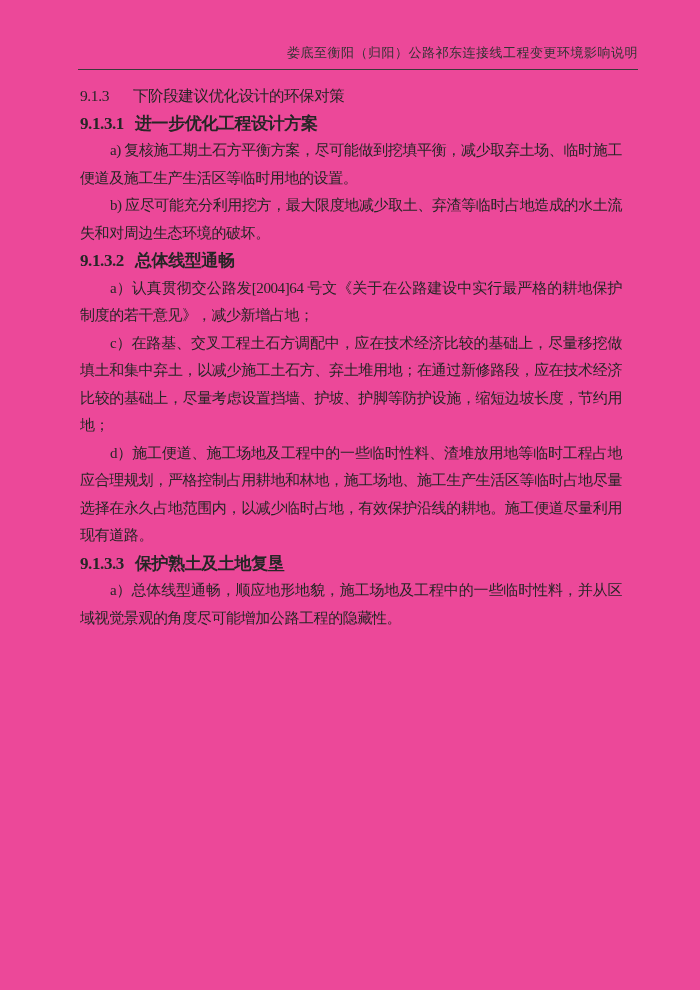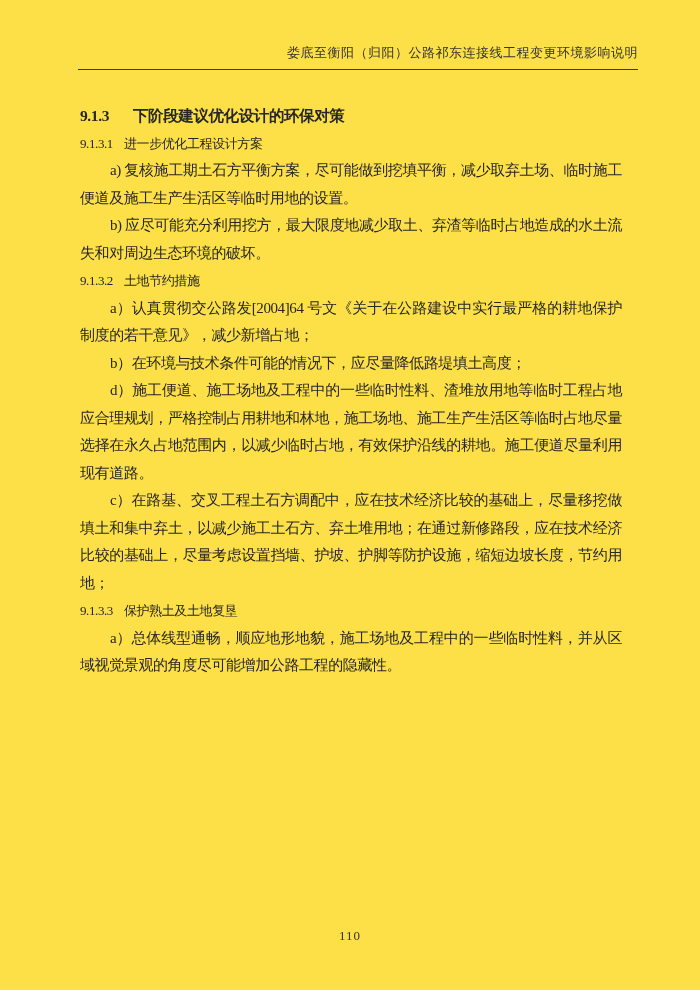--- a/index.html
+++ b/index.html
@@ -5,21 +5,21 @@
   * { box-sizing: border-box; }
   html, body { margin: 0; padding: 0; }
   body {
     width: 700px; height: 990px;
     background: #ffffff;
     font-family: "Liberation Serif", "DejaVu Serif", serif;
   }
   .page {
     position: relative;
     width: 700px; height: 990px;
-    background: #fde047;
+    background: #ec4899;
     color: #262626;
     overflow: hidden;
   }
   .header {
     position: absolute;
     top: 44px; left: 78px; right: 62px;
     text-align: right;
     font-size: 13px;
     letter-spacing: 0.5px;
     color: #333333;
@@ -28,23 +28,23 @@
   }
   .content {
     position: absolute;
     top: 82px; left: 80px; right: 78px;
     font-size: 15px;
     line-height: 27.5px;
     letter-spacing: -0.4px;
     text-align: justify;
   }
   .heading { margin: 0; }
-  .h-l3 { font-weight: bold; font-size: 15.5px; margin-top: 20px; }
+  .h-l3 { font-weight: normal; font-size: 15.5px; }
   .h-l3 .h-num { margin-right: 24px; }
-  .h-l4 { font-weight: normal; font-size: 13px; }
+  .h-l4 { font-weight: bold; font-size: 17px; }
   .h-l4 .h-num { margin-right: 11px; }
   .para {
     margin: 0;
     text-indent: 2em;
   }
   .footer {
     position: absolute;
     left: 0; right: 0; bottom: 46px;
     text-align: center;
     font-size: 13px;
@@ -67,33 +67,29 @@
       <span class="h-num">9.1.3</span><span>下阶段建议优化设计的环保对策</span>
     </div>
 
     <div class="heading h-l4">
       <span class="h-num">9.1.3.1</span><span>进一步优化工程设计方案</span>
     </div>
     <p class="para">a) 复核施工期土石方平衡方案，尽可能做到挖填平衡，减少取弃土场、临时施工便道及施工生产生活区等临时用地的设置。</p>
     <p class="para">b) 应尽可能充分利用挖方，最大限度地减少取土、弃渣等临时占地造成的水土流失和对周边生态环境的破坏。</p>
 
     <div class="heading h-l4">
-      <span class="h-num">9.1.3.2</span><span>土地节约措施</span>
+      <span class="h-num">9.1.3.2</span><span>总体线型通畅</span>
     </div>
     <p class="para">a）认真贯彻交公路发[2004]64 号文《关于在公路建设中实行最严格的耕地保护制度的若干意见》，减少新增占地；</p>
-    <p class="para">b）在环境与技术条件可能的情况下，应尽量降低路堤填土高度；</p>
+    <p class="para">c）在路基、交叉工程土石方调配中，应在技术经济比较的基础上，尽量移挖做填土和集中弃土，以减少施工土石方、弃土堆用地；在通过新修路段，应在技术经济比较的基础上，尽量考虑设置挡墙、护坡、护脚等防护设施，缩短边坡长度，节约用地；</p>
     <p class="para">d）施工便道、施工场地及工程中的一些临时性料、渣堆放用地等临时工程占地应合理规划，严格控制占用耕地和林地，施工场地、施工生产生活区等临时占地尽量选择在永久占地范围内，以减少临时占地，有效保护沿线的耕地。施工便道尽量利用现有道路。</p>
-    <p class="para">c）在路基、交叉工程土石方调配中，应在技术经济比较的基础上，尽量移挖做填土和集中弃土，以减少施工土石方、弃土堆用地；在通过新修路段，应在技术经济比较的基础上，尽量考虑设置挡墙、护坡、护脚等防护设施，缩短边坡长度，节约用地；</p>
 
     <div class="heading h-l4">
       <span class="h-num">9.1.3.3</span><span>保护熟土及土地复垦</span>
     </div>
 
 
     <p class="para">a）总体线型通畅，顺应地形地貌，施工场地及工程中的一些临时性料，并从区域视觉景观的角度尽可能增加公路工程的隐藏性。</p>
 
   </div>
 
-  <div class="footer">
-    <span>110</span>
-  </div>
 
 </div>
 
 </body></html>

